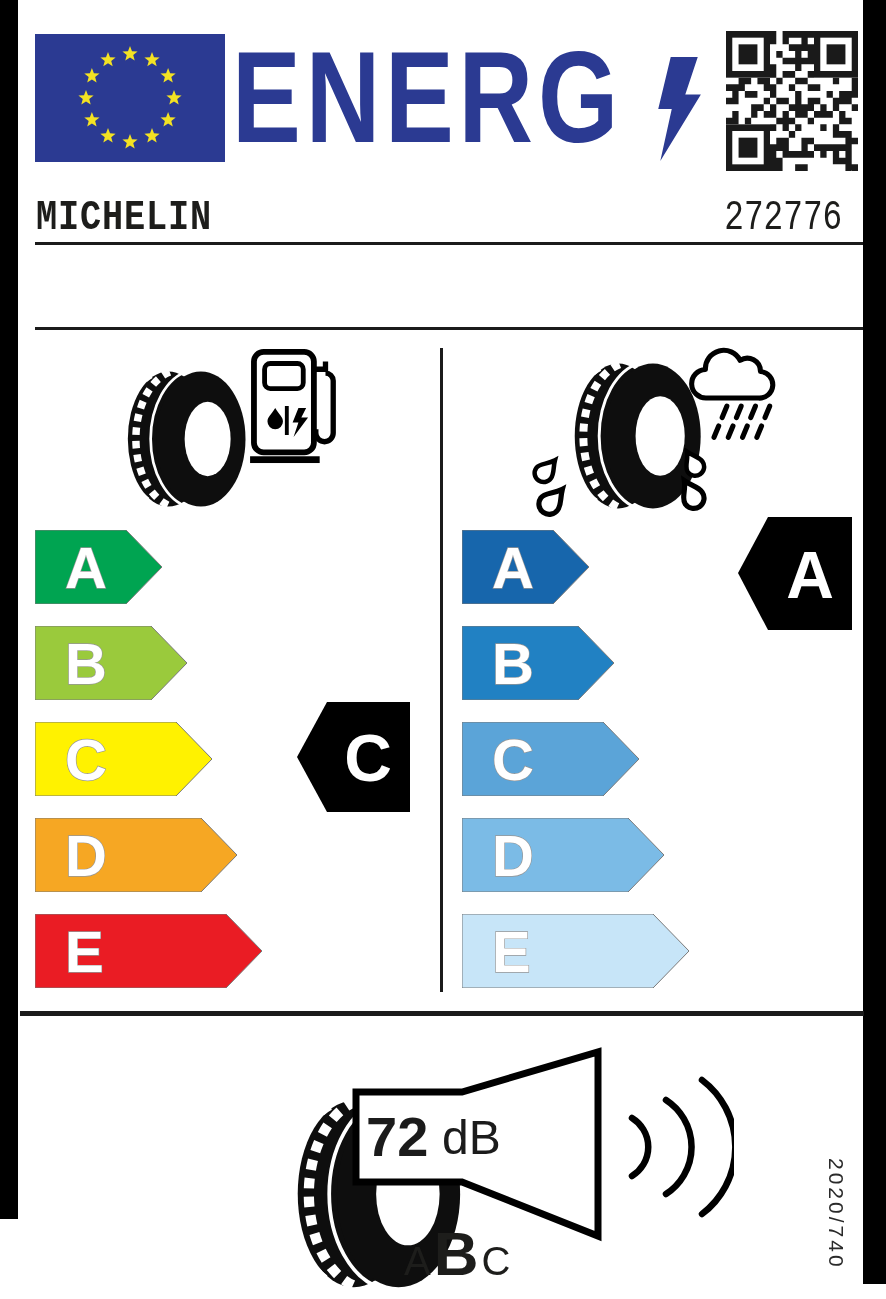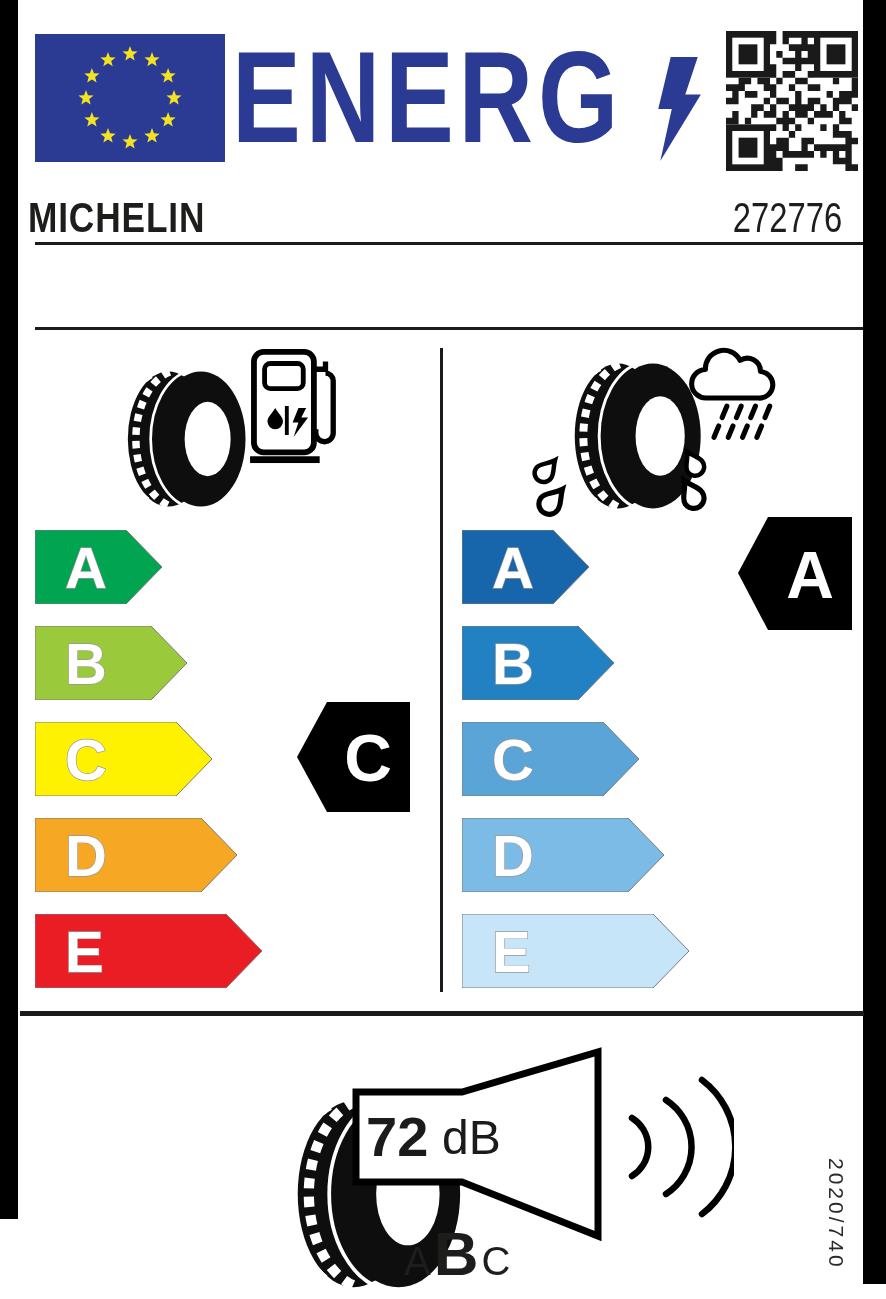--- a/index.html
+++ b/index.html
@@ -7,21 +7,21 @@
   .label{position:relative;width:886px;height:1299px;background:#fff;overflow:hidden;}
   .abs{position:absolute;}
   .bar-left{left:0;top:0;width:18px;height:1219px;background:#000;}
   .bar-right{right:0;top:0;width:23px;height:1284px;background:#000;}
   .flag{left:35px;top:34px;}
   .energ{left:232px;top:33px;display:flex;align-items:center;}
   .energ-txt{font-size:129px;line-height:1;font-weight:700;color:#2b3a92;letter-spacing:6px;
              transform:scaleX(.8);transform-origin:left top;white-space:nowrap;}
   .bolt{margin-left:-68px;margin-top:22px;}
   .qr{left:726px;top:31px;}
-  .brand-row,.size-row{left:28px;right:44px;display:flex;justify-content:space-between;align-items:flex-start;}
+  .brand-row,.size-row{left:36px;right:44px;display:flex;justify-content:space-between;align-items:flex-start;font-family:Liberation Mono, monospace;}
   .brand-row{top:194px;}
   .size-row{top:266px;}
   .brand{font-size:42px;font-weight:700;transform:scaleX(.84);transform-origin:left;letter-spacing:1px;}
   .article{font-size:42px;transform:scaleX(.78);transform-origin:right;}
   .size{font-size:46px;transform:scaleX(.8);transform-origin:left;}
   .c1{font-size:33px;transform:scaleX(.88);transform-origin:right;}
   .rule{left:35px;right:23px;height:3px;background:#1b1b1b;}
   .rule1{top:242px;} .rule2{top:327px;}
   .rule-thick{top:1011px;left:20px;right:22px;height:5px;background:#1b1b1b;}
   .divider{left:440px;top:348px;width:3px;height:644px;background:#1b1b1b;}

